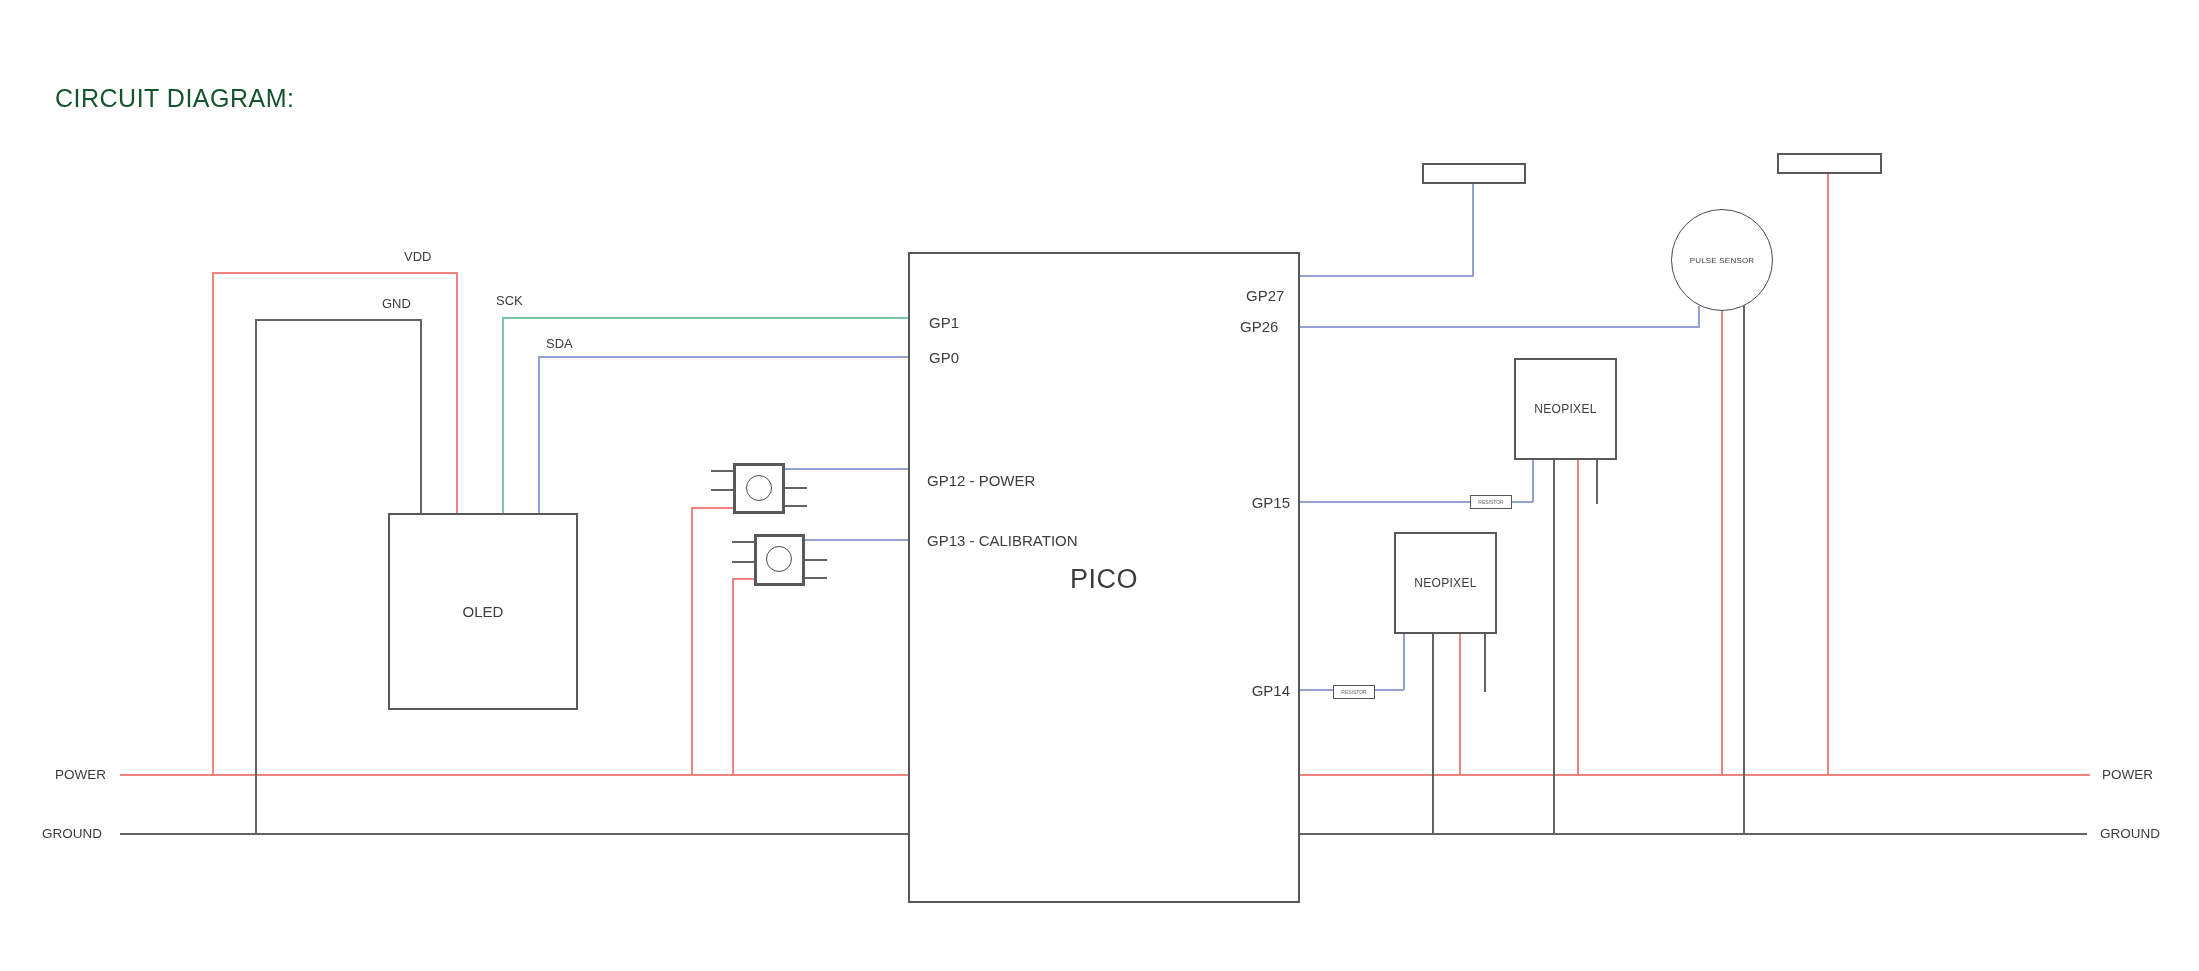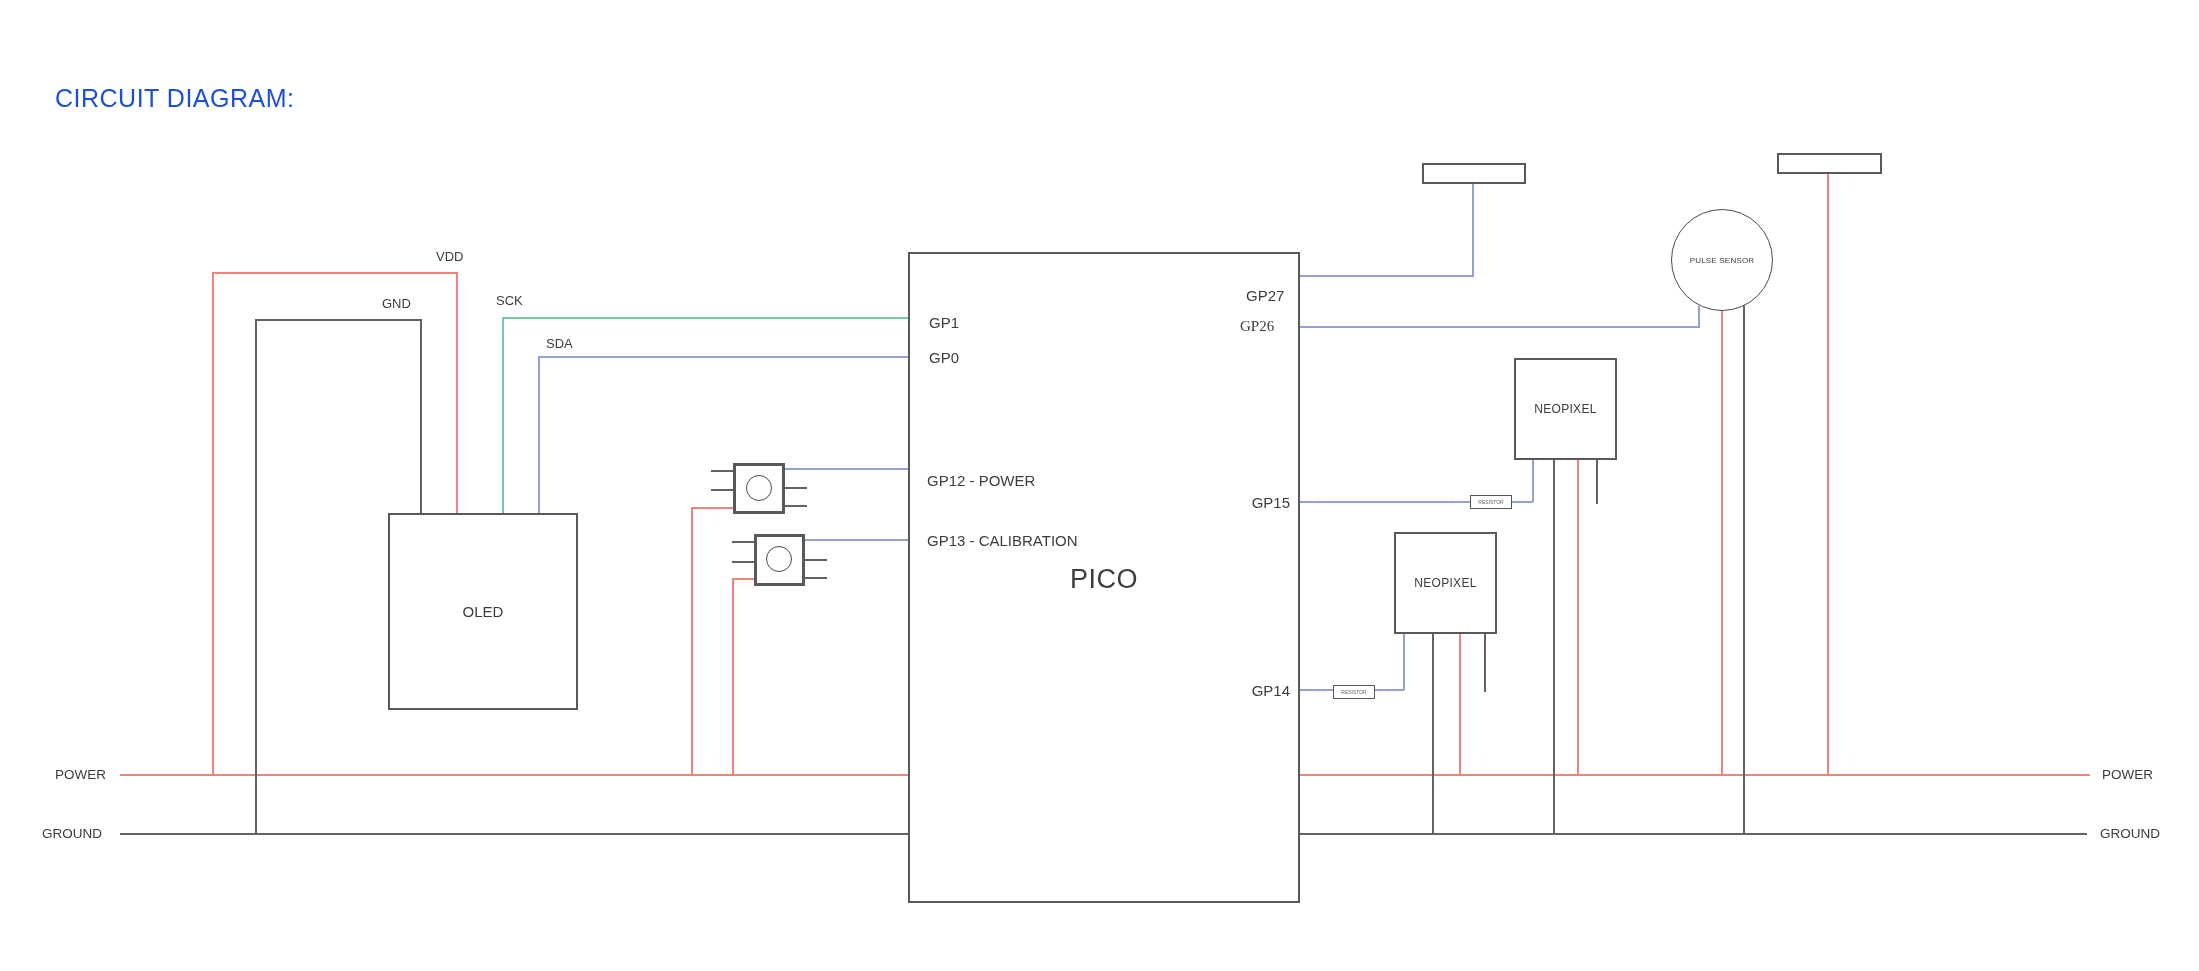--- a/index.html
+++ b/index.html
@@ -8,21 +8,21 @@
     font-family:"Liberation Sans","DejaVu Sans",sans-serif;color:var(--text,#3c3c3c);
   }
   .wire{position:absolute;}
   .wire.red{background:var(--power-red,#f0837b);}
   .wire.blue{background:var(--signal-blue,#95a0d2);}
   .wire.green{background:var(--signal-green,#7dc6a2);}
   .wire.dark{background:var(--wire-dark,#636363);}
   .comp{position:absolute;border:2px solid var(--box-border,#595959);background:#fff;box-sizing:border-box;
         display:flex;align-items:center;justify-content:center;text-align:left;}
   .lbl{position:absolute;white-space:nowrap;}
-  .title{font-size:25px;letter-spacing:.5px;color:#1d4ed8;}
+  .title{font-size:25px;letter-spacing:.5px;color:#14532d;}
   .pinlbl{font-size:15px;}
   .wirelbl{font-size:13px;}
   .raillbl{font-size:13.5px;}
   .picotitle{font-size:27px;letter-spacing:.5px;}
   .btn{border-width:3px;}
   .btncircle{position:absolute;border:1.6px solid #4a4a4a;border-radius:50%;background:#fff;box-sizing:border-box;}
   .round{border-radius:50%;border-width:1.6px;border-color:#4a4a4a;}
   .small-comp-lbl{font-size:8px;letter-spacing:.2px;}
   .neo-lbl{font-size:12px;letter-spacing:.3px;}
   .res{border-width:1.2px;border-color:#555;}
@@ -122,31 +122,31 @@
 
   <div class="comp res" style="left:1470px;top:495px;width:42px;height:14px;">
     <span class="res-lbl">RESISTOR</span>
   </div>
   <div class="comp res" style="left:1333px;top:685px;width:42px;height:14px;">
     <span class="res-lbl">RESISTOR</span>
   </div>
 
   <div class="lbl title" style="left:55px;top:84px;">CIRCUIT DIAGRAM:</div>
 
-  <div class="lbl wirelbl" style="left:436px;top:249px;">VDD</div>
+  <div class="lbl wirelbl" style="left:404px;top:249px;">VDD</div>
   <div class="lbl wirelbl" style="left:382px;top:296px;">GND</div>
   <div class="lbl wirelbl" style="left:496px;top:293px;">SCK</div>
   <div class="lbl wirelbl" style="left:546px;top:336px;">SDA</div>
 
   <div class="lbl pinlbl" style="left:929px;top:314px;">GP1</div>
   <div class="lbl pinlbl" style="left:929px;top:349px;">GP0</div>
   <div class="lbl pinlbl" style="left:927px;top:460px;margin-top:12px;">GP12 - POWER</div>
   <div class="lbl pinlbl" style="left:927px;top:532px;">GP13 - CALIBRATION</div>
   <div class="lbl pinlbl" style="left:1240px;top:287px;margin-left:6px;">GP27</div>
-  <div class="lbl pinlbl" style="left:1240px;top:318px;font-family:Liberation Serif, serif;">GP26</div>
+  <div class="lbl pinlbl" style="left:1240px;top:318px;">GP26</div>
   <div class="lbl pinlbl ralign" style="left:1230px;top:494px;width:60px;">GP15</div>
   <div class="lbl pinlbl ralign" style="left:1230px;top:682px;width:60px;">GP14</div>
   <div class="lbl picotitle" style="left:908px;top:564px;width:392px;text-align:center;">PICO</div>
 
   <div class="lbl raillbl" style="left:55px;top:767px;">POWER</div>
   <div class="lbl raillbl" style="left:42px;top:826px;">GROUND</div>
   <div class="lbl raillbl" style="left:2102px;top:767px;">POWER</div>
   <div class="lbl raillbl" style="left:2100px;top:826px;">GROUND</div>
 
 </div>

